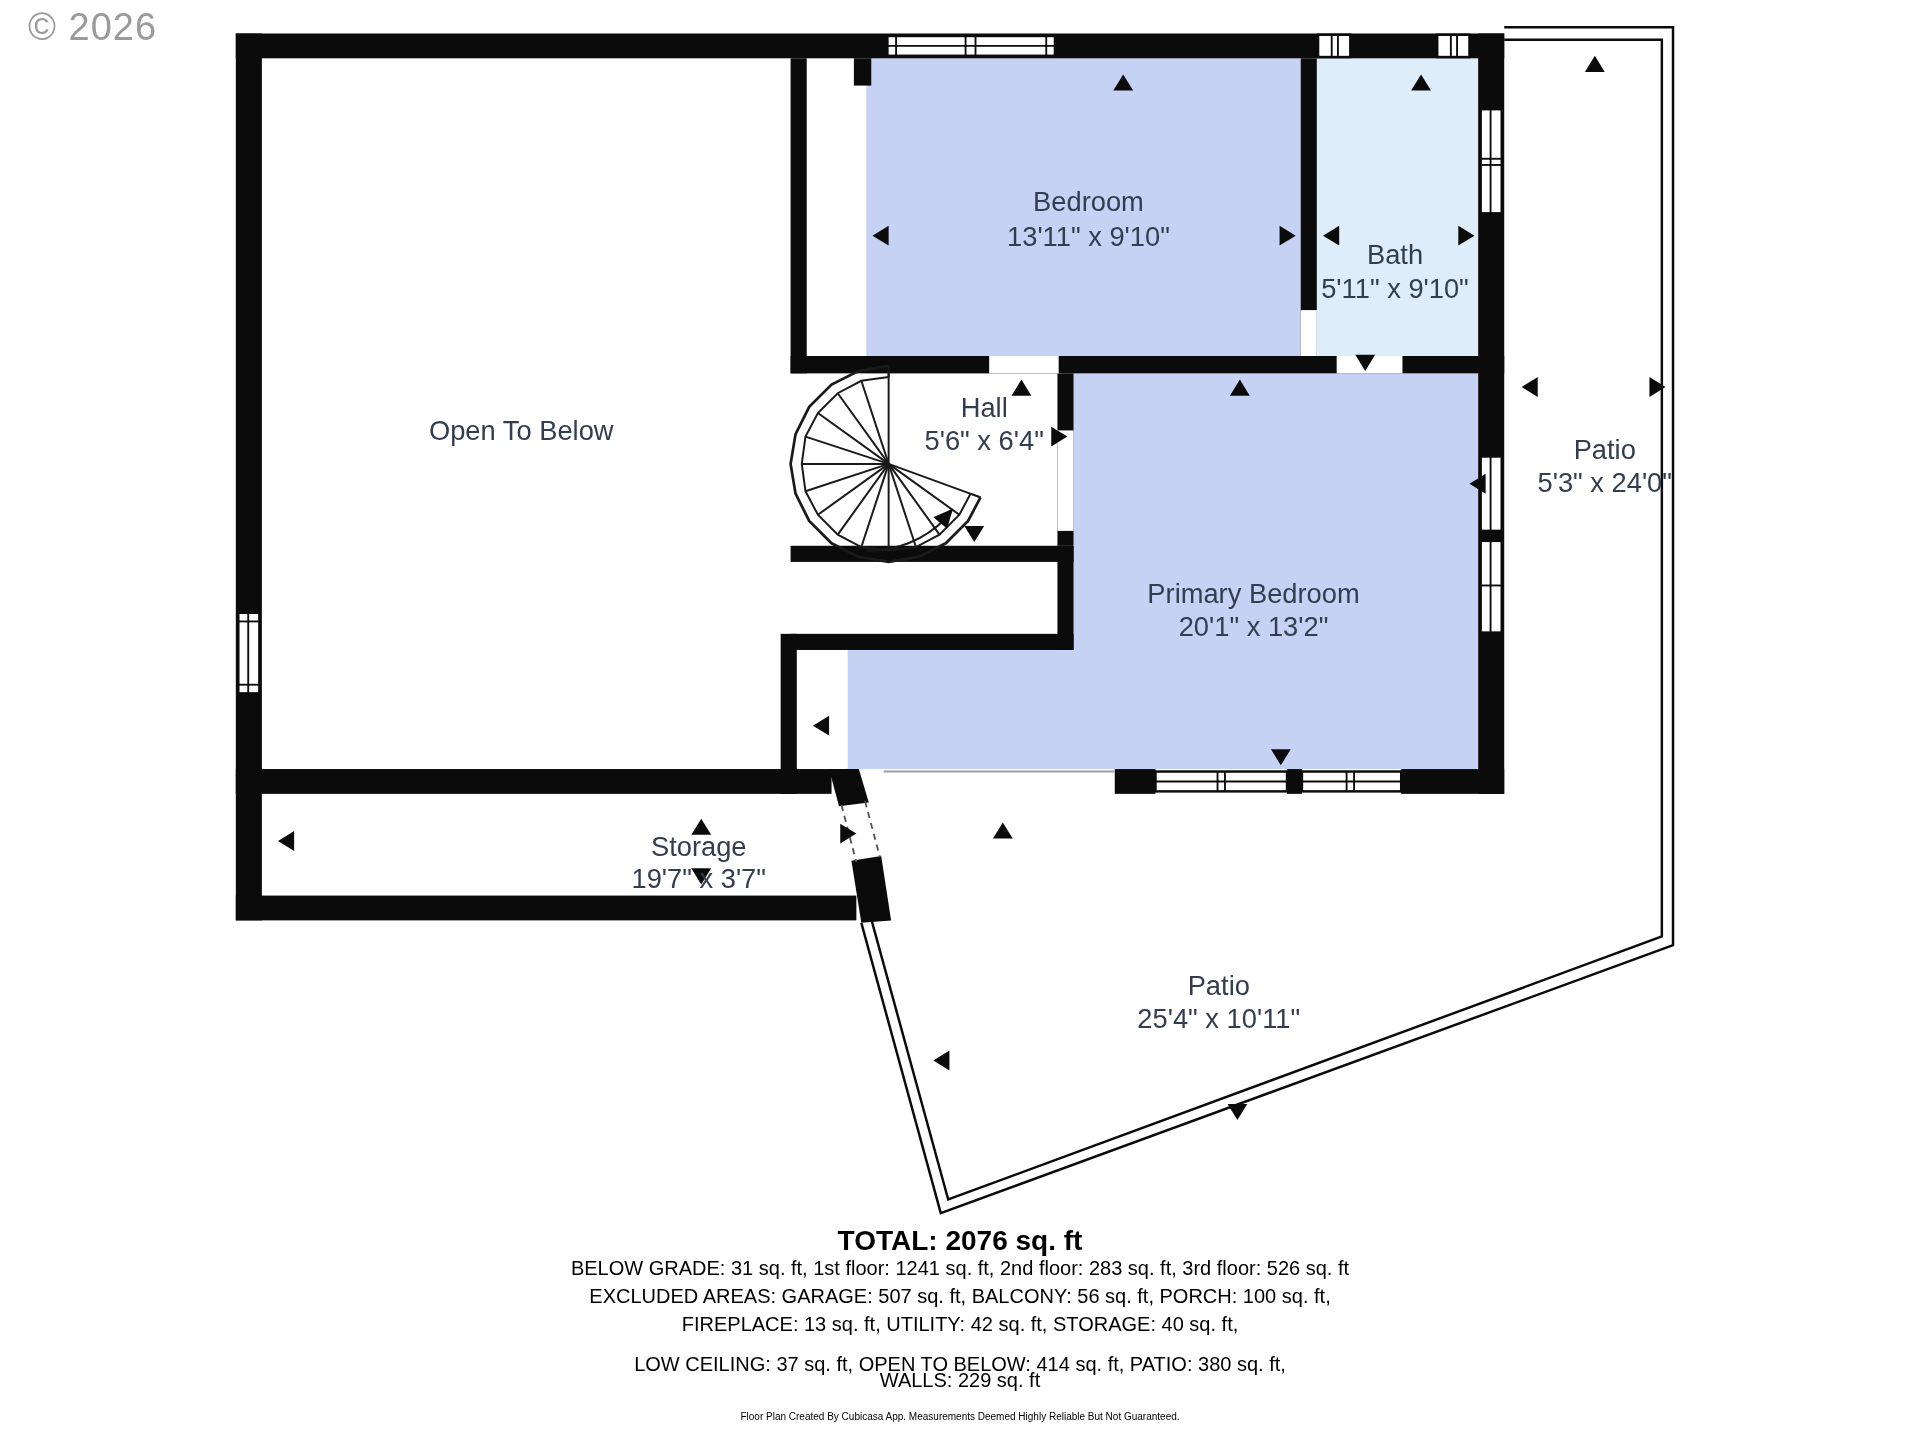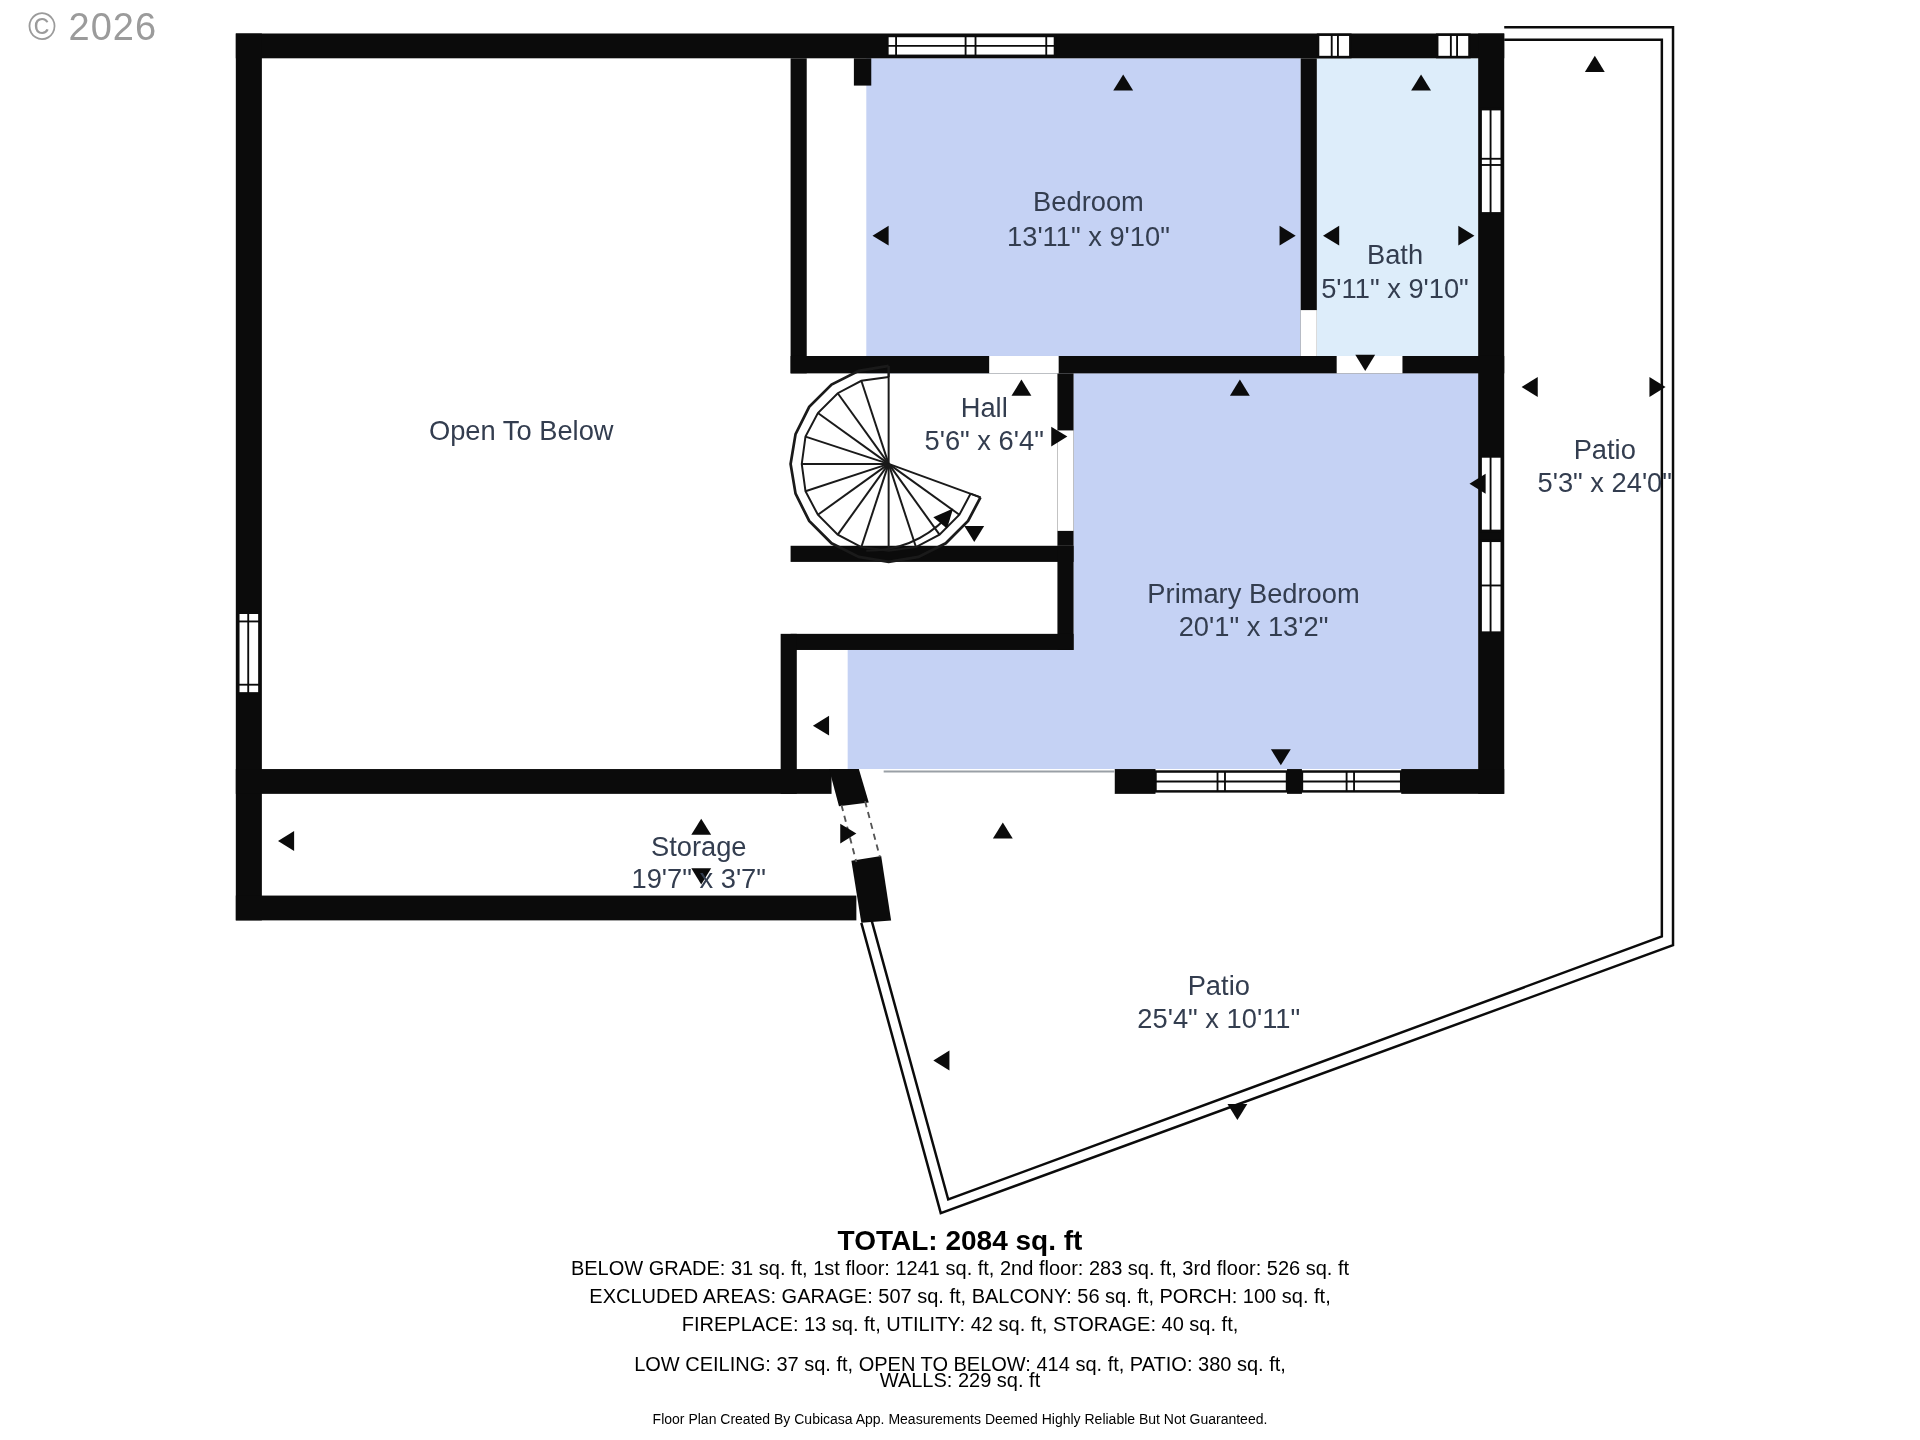--- a/index.html
+++ b/index.html
@@ -12,21 +12,21 @@
   .winline{stroke:#0b0b0b;stroke-width:1.5;}
   .stair{stroke:#1a1a1a;stroke-width:1.6;fill:none;}
   .stair-band{stroke:#1a1a1a;stroke-width:2.2;fill:none;}
   .arrow{fill:#0b0b0b;}
   .opening{fill:#ffffff;}
   .sill{stroke:#9aa0a6;stroke-width:1.5;}
   .summary{position:absolute;left:0;width:1920px;text-align:center;color:#000;}
   .copyright{position:absolute;left:28px;top:6px;font-size:38px;font-weight:400;color:#9b9b9b;letter-spacing:1px;}
   .total-line{font-weight:bold;font-size:28px;}
   .sum-line{font-size:20px;}
-  .footer-line{font-size:14px;}
+  .footer-line{font-size:10px;}
 </style>
 </head>
 <body>
 
 <div class="copyright">© 2026</div>
 
 <svg width="1920" height="1228" viewBox="0 0 1547 990" preserveAspectRatio="none" xmlns="http://www.w3.org/2000/svg">
 
   <g>
     <rect x="698" y="47" width="350" height="254" fill="#c5d2f4"></rect>
@@ -201,19 +201,19 @@
     <text class="room-label" x="1293" y="397">5'3" x 24'0"</text>
 
     <text class="room-label" x="563" y="690">Storage</text>
     <text class="room-label" x="563" y="716">19'7" x 3'7"</text>
 
     <text class="room-label" x="982" y="802">Patio</text>
     <text class="room-label" x="982" y="829">25'4" x 10'11"</text>
   </g>
 </svg>
 
-<div class="summary total-line" style="top:1225px;">TOTAL: 2084 sq. ft</div>
+<div class="summary total-line" style="top:1225px;">TOTAL: 2076 sq. ft</div>
 <div class="summary sum-line" style="top:1257px;">BELOW GRADE: 31 sq. ft, 1st floor: 1241 sq. ft, 2nd floor: 283 sq. ft, 3rd floor: 526 sq. ft</div>
 <div class="summary sum-line" style="top:1285px;">EXCLUDED AREAS: GARAGE: 507 sq. ft, BALCONY: 56 sq. ft, PORCH: 100 sq. ft,</div>
 <div class="summary sum-line" style="top:1313px;">FIREPLACE: 13 sq. ft, UTILITY: 42 sq. ft, STORAGE: 40 sq. ft,</div>
 <div class="summary sum-line" style="top:1341px;margin-top:12px;">LOW CEILING: 37 sq. ft, OPEN TO BELOW: 414 sq. ft, PATIO: 380 sq. ft,</div>
 <div class="summary sum-line" style="top:1369px;">WALLS: 229 sq. ft</div>
 <div class="summary footer-line" style="top:1411px;">Floor Plan Created By Cubicasa App. Measurements Deemed Highly Reliable But Not Guaranteed.</div>
 
 </body></html>

